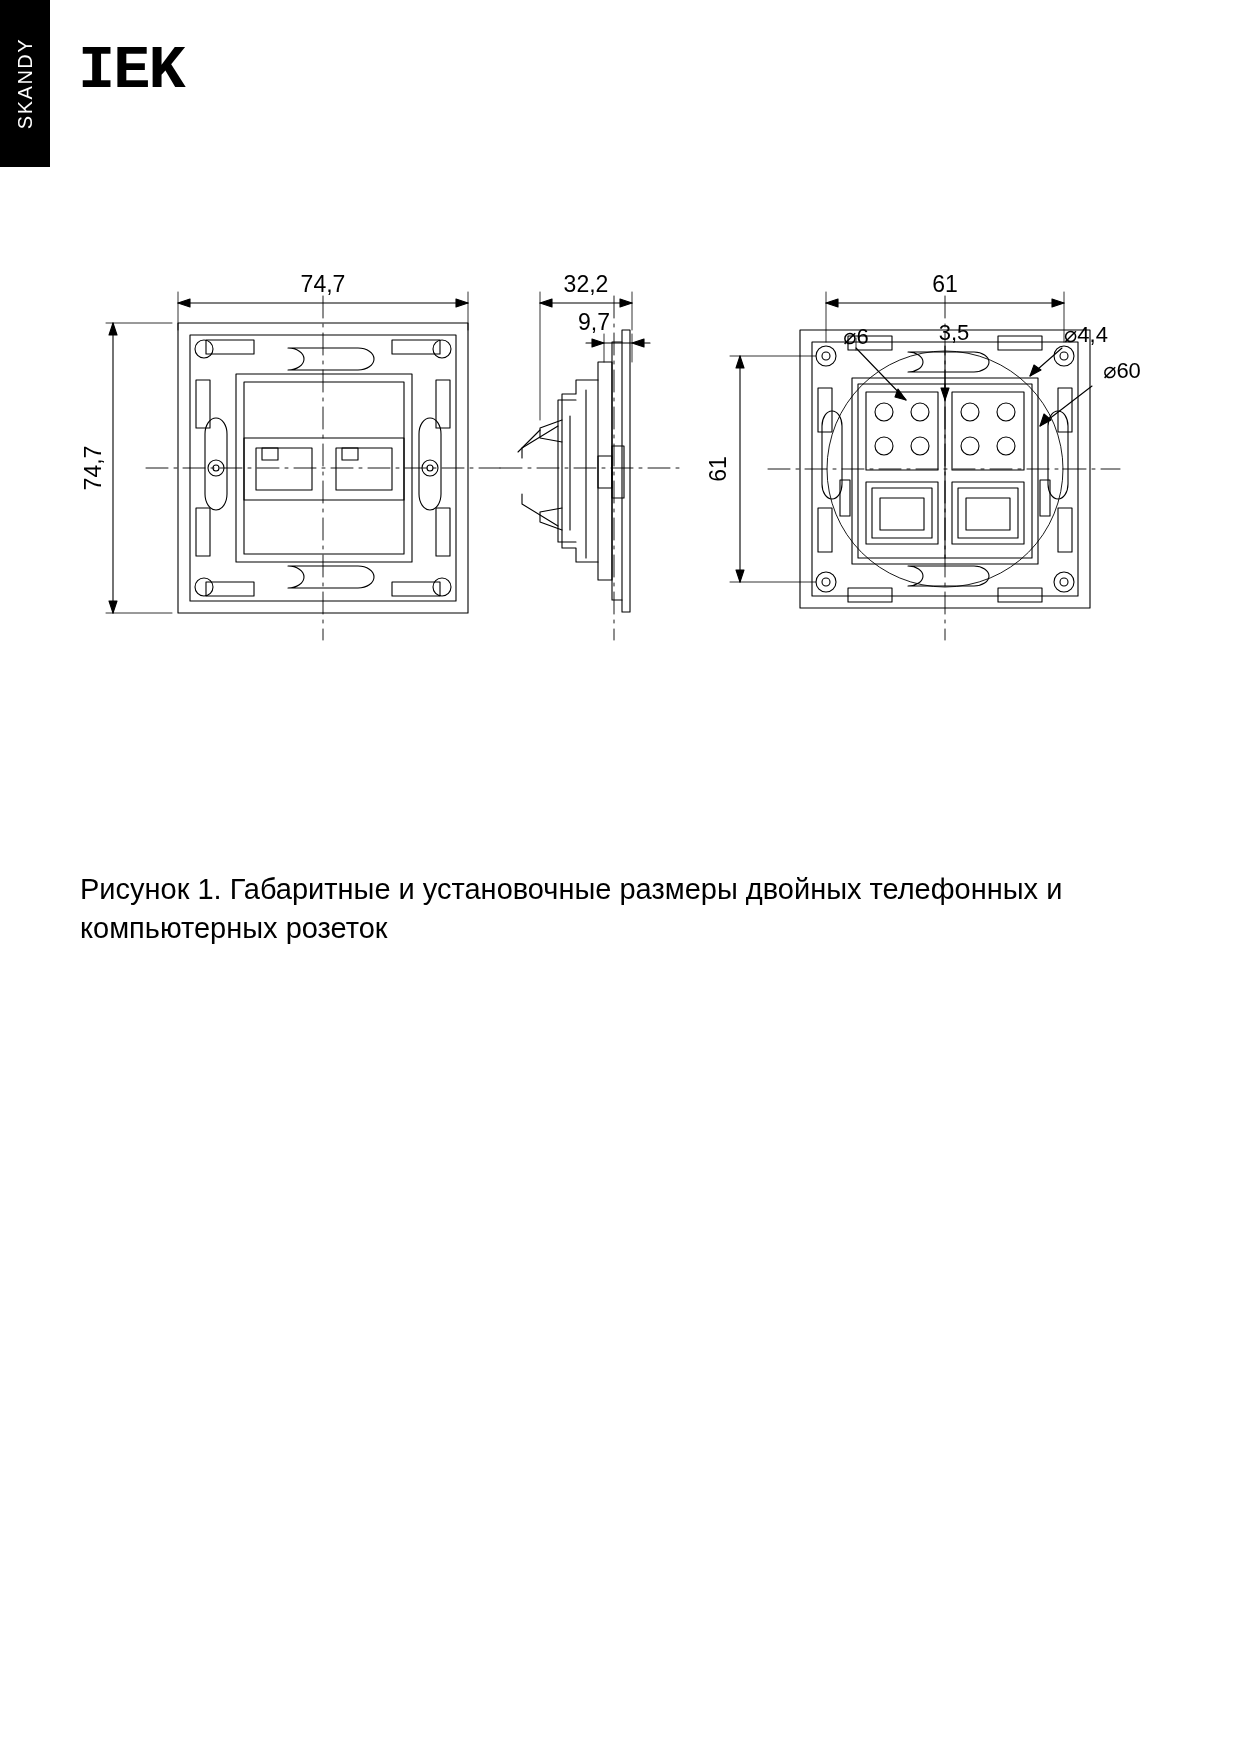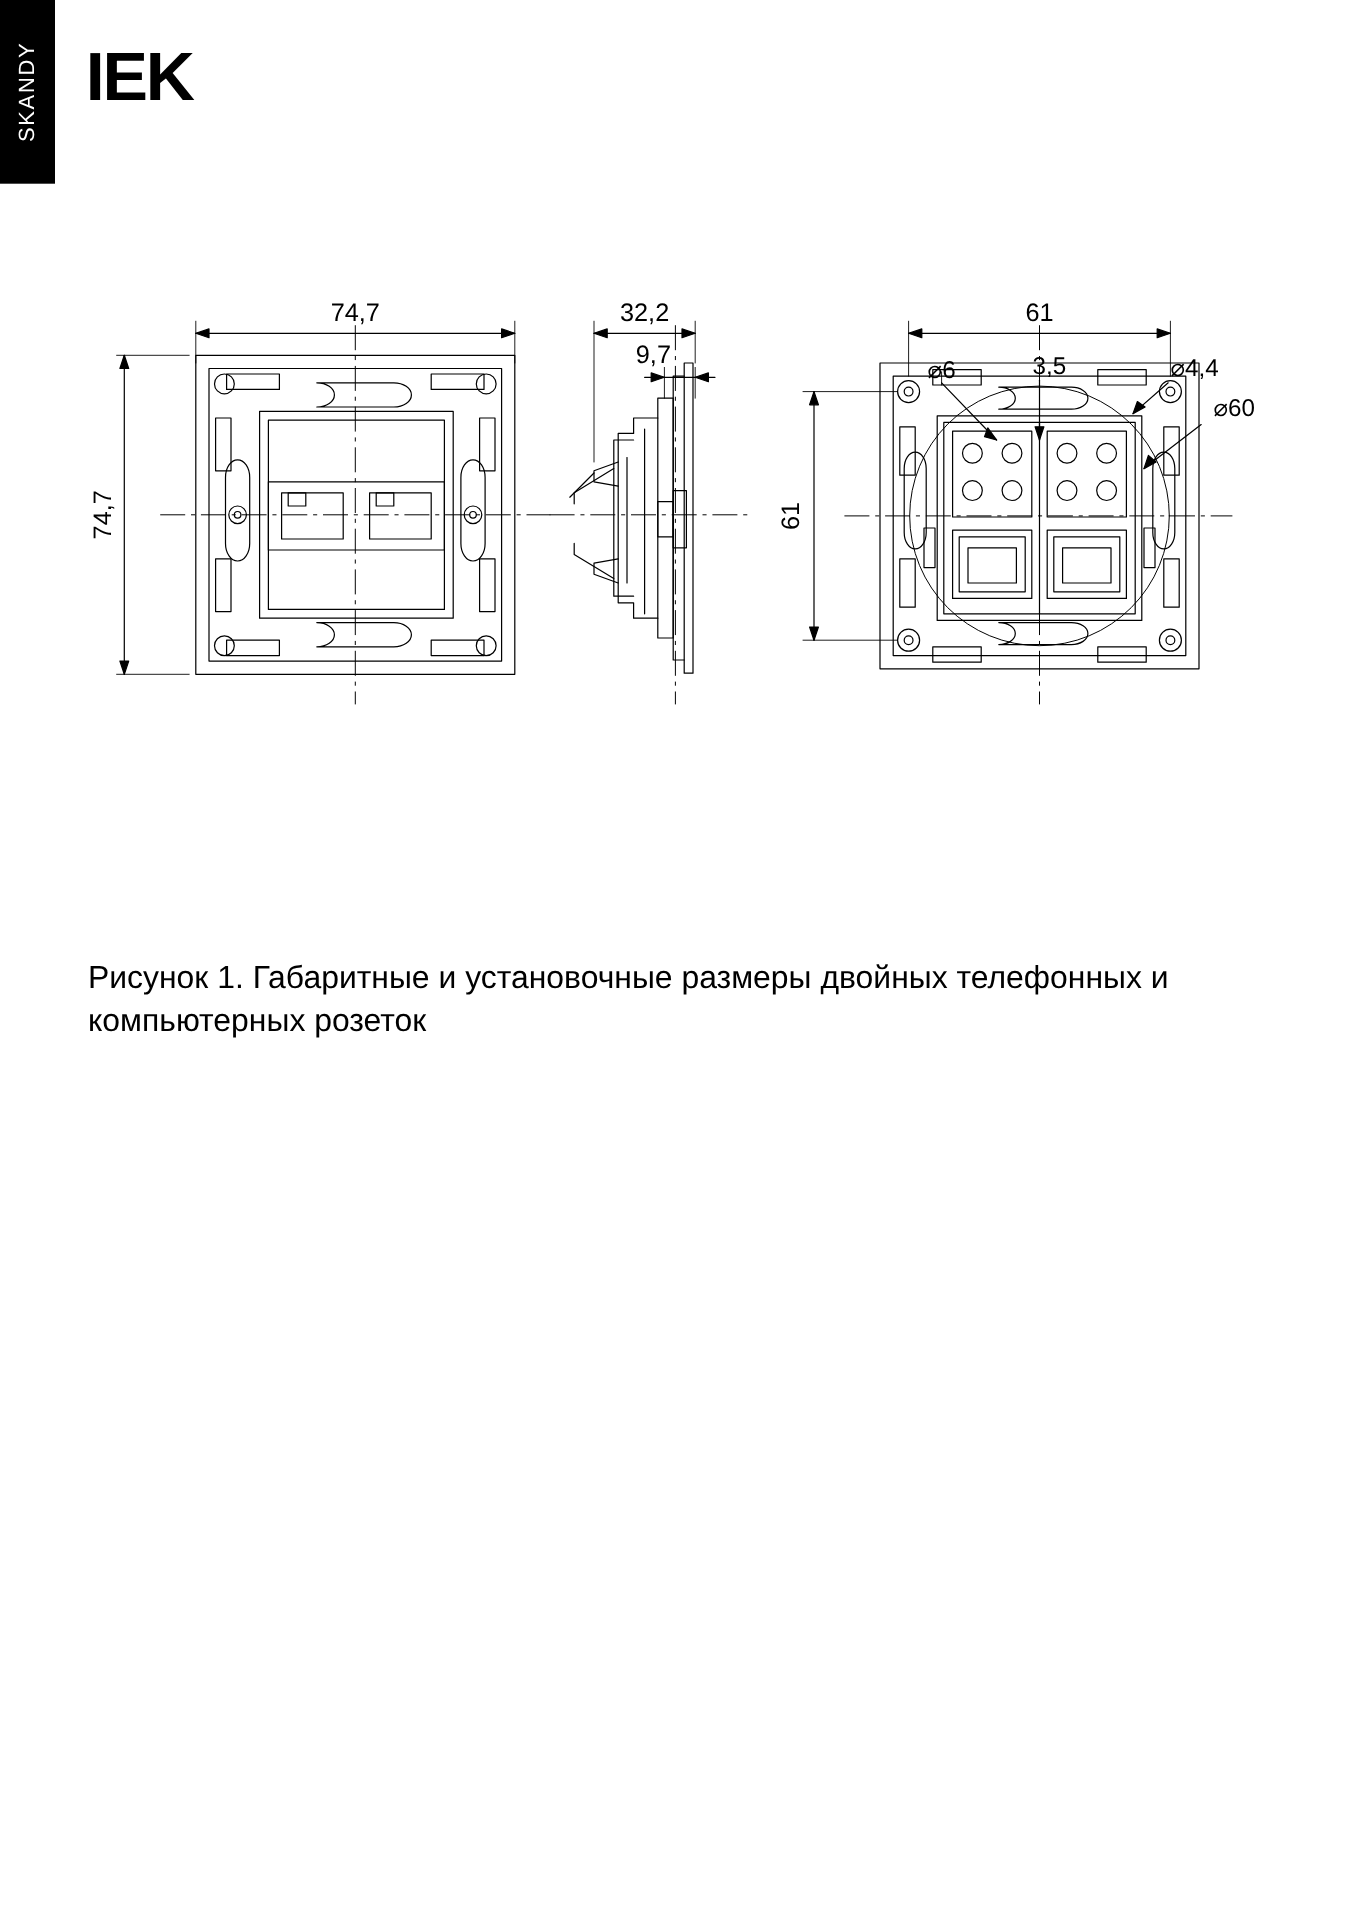--- a/index.html
+++ b/index.html
@@ -42,21 +42,21 @@
     justify-content: center;
   }
   .logo {
     position: absolute;
     left: 78px;
     top: 40px;
     font-size: 62px;
     font-weight: bold;
     letter-spacing: -2px;
     line-height: 1;
-    font-family: Liberation Sans, sans-serif;
+    font-family: Liberation Mono, monospace;
   }
 
   
   .drawing {
     position: absolute;
     left: 0;
     top: 230px;
     width: 1036px;
     height: 420px;
   }

